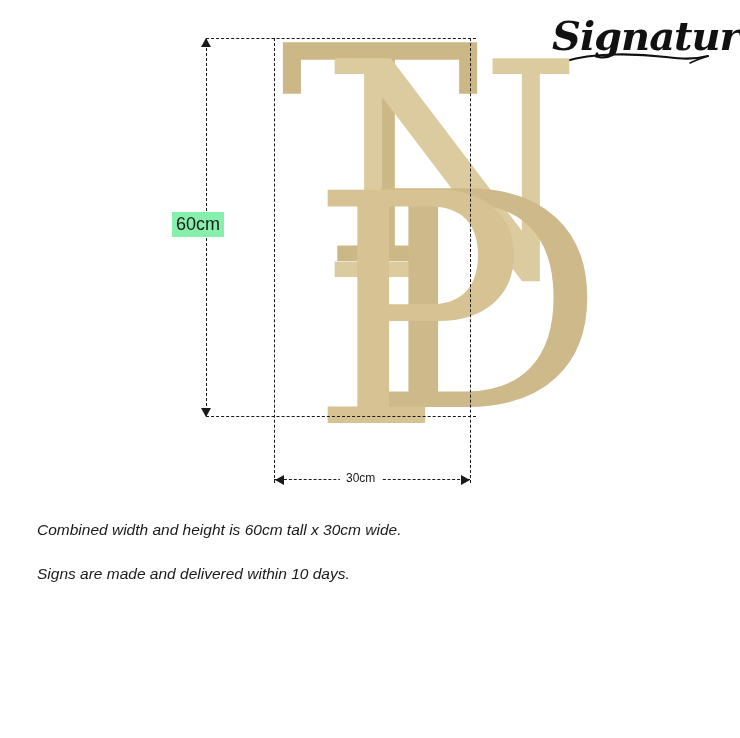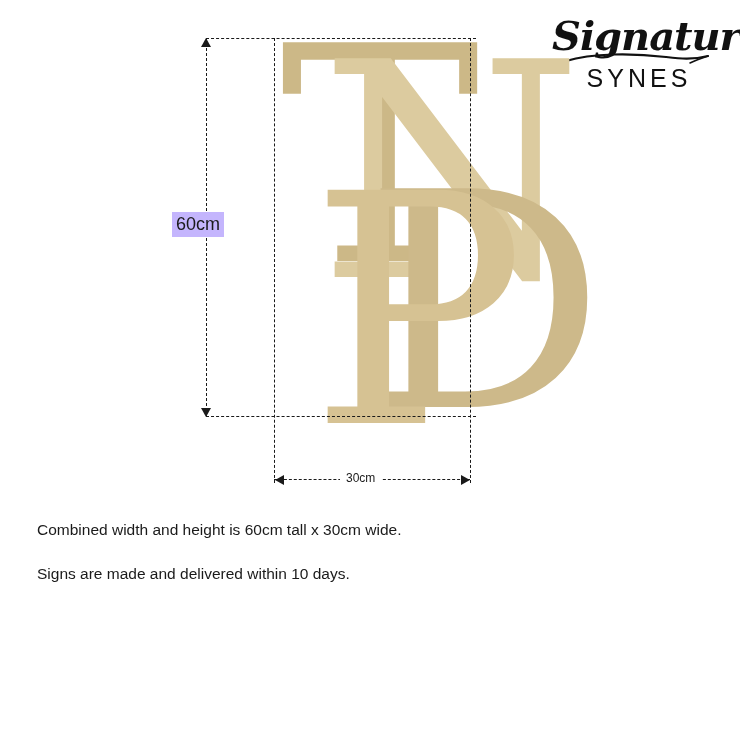--- a/index.html
+++ b/index.html
@@ -136,21 +136,21 @@
     border-right: 5px solid transparent;
     border-top: 9px solid #1a1a1a;
     left: 201px;
     top: 408px;
   }
   .v-label {
     position: absolute;
     left: 172px;
     top: 212px;
     font-size: 18px;
-    background: #c4b5fd;
+    background: #86efac;
     padding: 2px 4px;
     color: #1a1a1a;
   }
 
   .h-guide-left {
     position: absolute;
     left: 274px;
     top: 38px;
     width: 0;
     height: 445px;
@@ -201,36 +201,36 @@
     position: absolute;
     left: 37px;
     top: 518px;
     width: 670px;
     font-size: 15.5px;
     line-height: 1.55;
     color: #1a1a1a;
   }
   .description p {
     margin: 0 0 20px 0;
+    font-style: italic;
   }
   .description p:last-child { margin-bottom: 16px; }
   .description .tight { margin-bottom: 0; }
 </style>
 </head>
 <body>
 
 <div class="brand">
   <span class="brand-script">Signature</span>
   <span class="brand-underline">
     <svg width="150" height="13" viewBox="0 0 150 13" xmlns="http://www.w3.org/2000/svg">
       <path d="M4 9 C 30 1, 70 1, 104 5 C 118 6.6, 130 8, 146 4" stroke="#111111" stroke-width="2.2" fill="none" stroke-linecap="round"></path>
       <path d="M146 4 C 140 6, 134 8, 128 11" stroke="#111111" stroke-width="1.6" fill="none" stroke-linecap="round"></path>
     </svg>
   </span>
-  <span class="brand-sub">SYNES</span>
 </div>
 
 <div class="artwork">
 
   <div class="monogram">
     <span class="mono-letter mono-t">T</span>
     <span class="mono-letter mono-n">N</span>
     <span class="mono-letter mono-d">D</span>
     <span class="mono-letter mono-p">P</span>
   </div>

